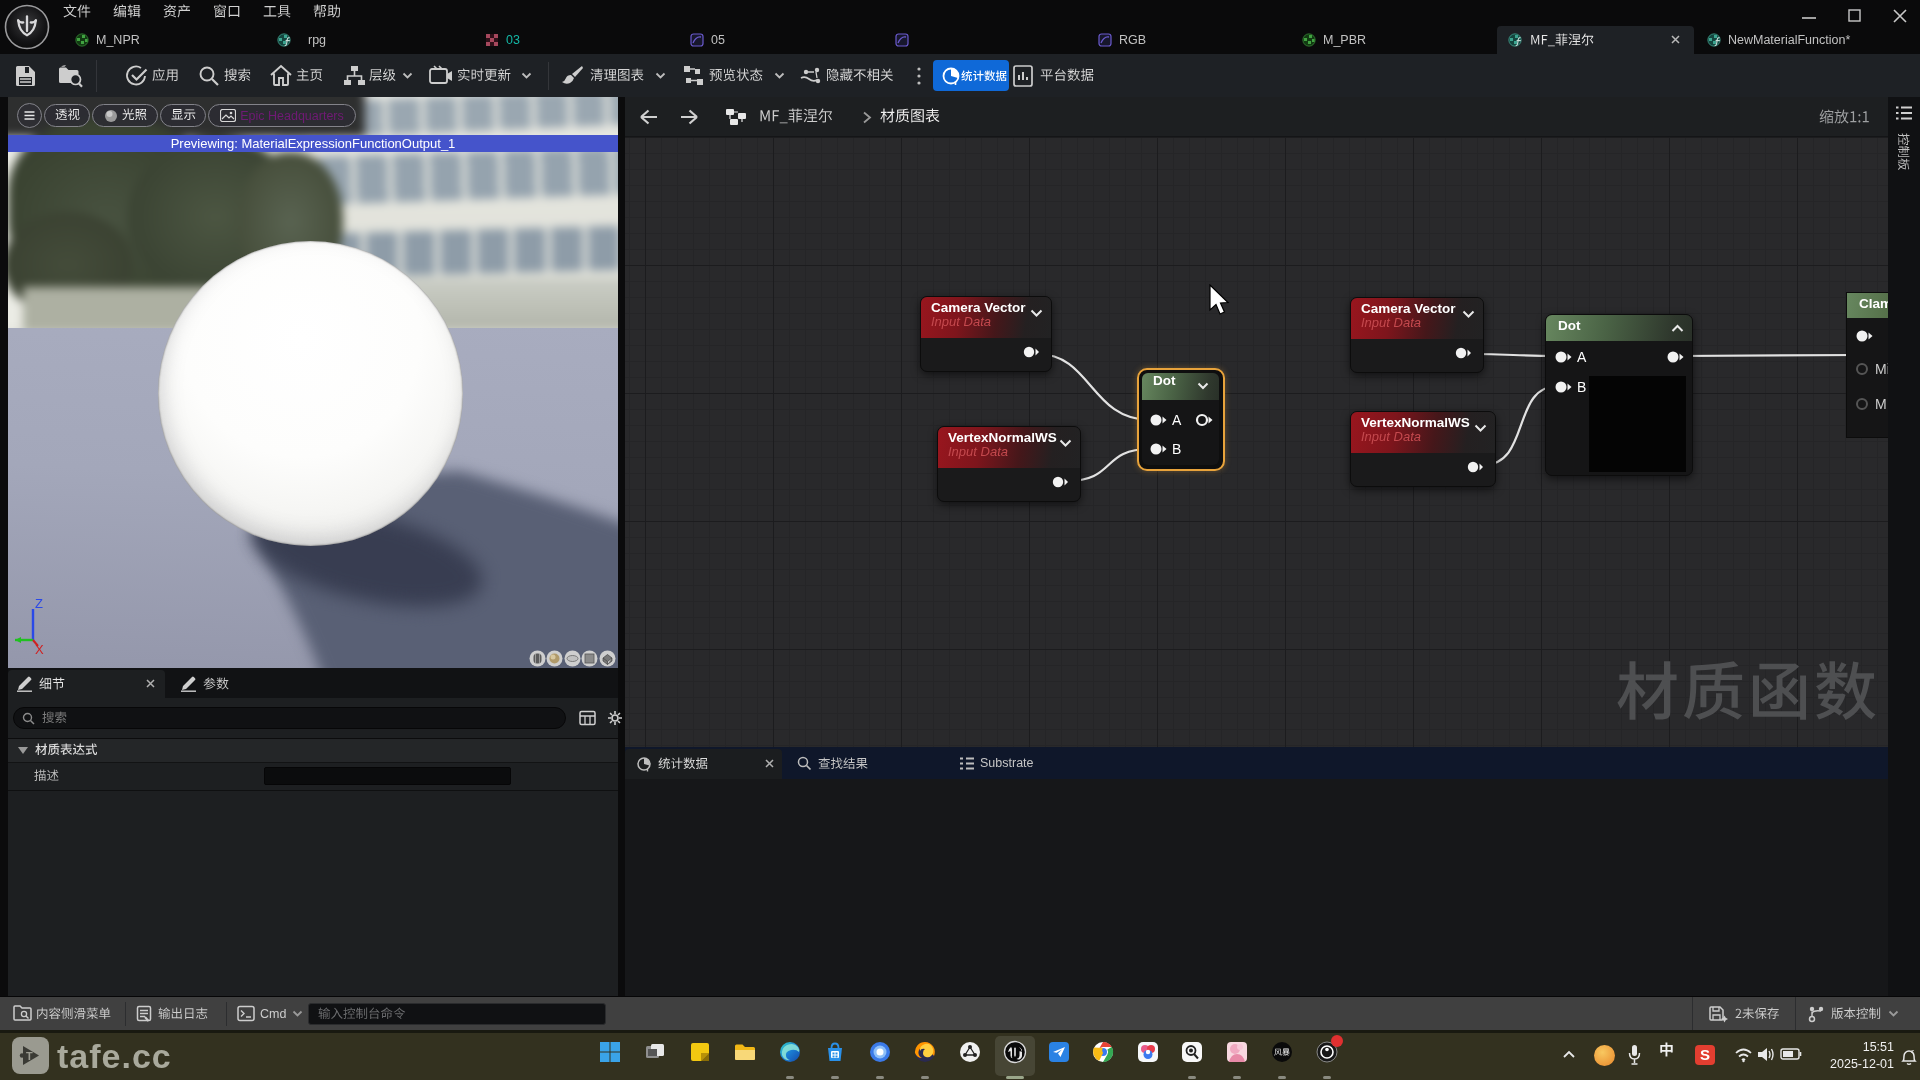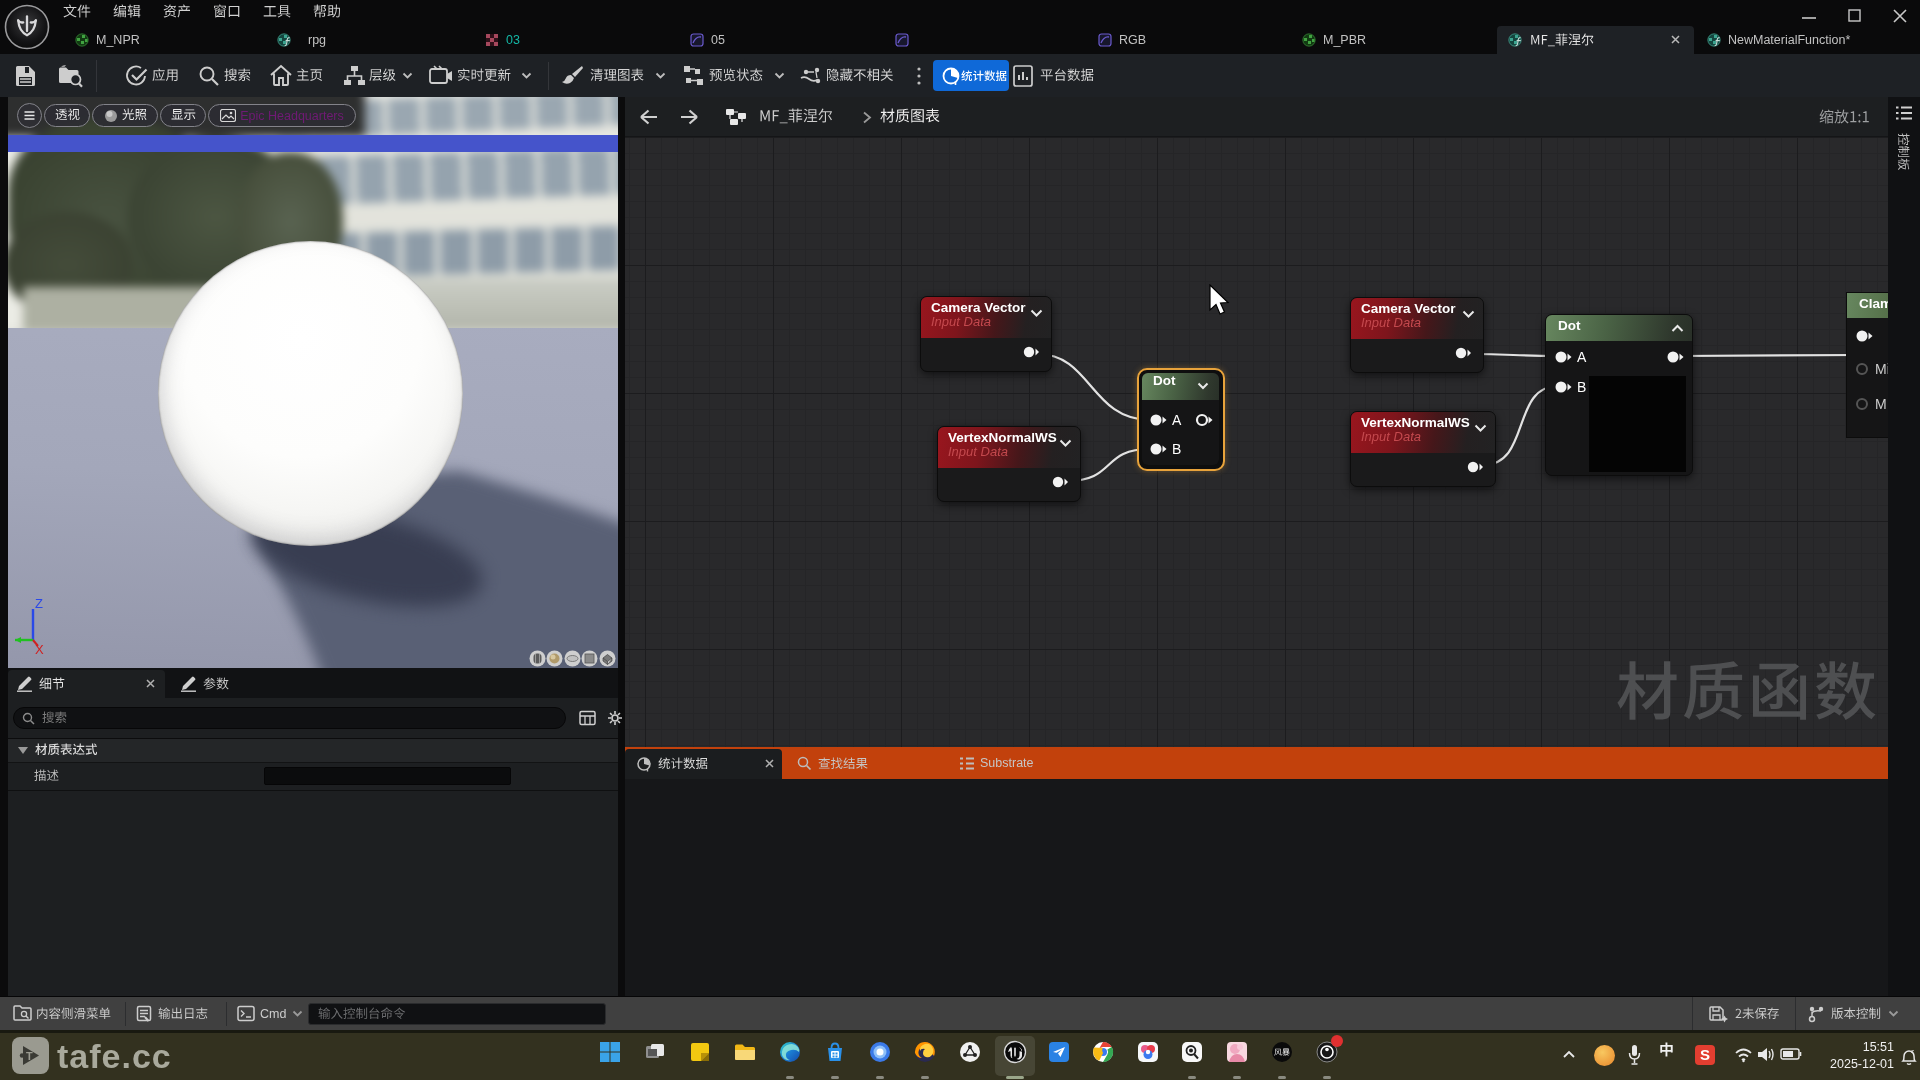--- a/index.html
+++ b/index.html
@@ -274,20 +274,21 @@
       </div>
 <div class="abs row" style="left:200px;top:7px;width:148px;height:23px;border-radius:12px;background:rgba(44,44,50,.85);border:1px solid #83838a;justify-content:center;gap:4px;">
         <svg width="16" height="13" viewBox="0 0 16 13">
           <rect x="0.5" y="0.5" width="15" height="12" rx="2" fill="none" stroke="#d8d8d8" stroke-width="1.2"></rect>
           <path d="M2 10 l4-4 3 3 2-2 3 3" stroke="#d8d8d8" stroke-width="1.2" fill="none"></path>
           <circle cx="11" cy="4" r="1.3" fill="#d8d8d8"></circle>
         </svg>
         <span style="font-size:12.5px;color:#701a75;">Epic Headquarters</span>
       </div>
 <div class="abs" style="left:0;top:38px;width:610px;height:17px;background:#4554cb;"></div>
+<div class="abs" style="left:0;top:39px;width:610px;text-align:center;font-size:13px;color:#fff;">Previewing: MaterialExpressionFunctionOutput_1</div>
 <svg class="abs" style="left:0px;top:500px;" width="60" height="65" viewBox="0 0 60 65">
 <path d="M25 12 V43" stroke="#2a49e8" stroke-width="2.4"></path>
 <text x="27" y="11" fill="#2a49e8" font-size="13" font-family="Liberation Sans">Z</text>
 <path d="M25 43 H7" stroke="#20c020" stroke-width="2.4"></path>
         <path d="M7 43 l6-3 v6z" fill="#20c020"></path>
 <text x="27" y="57" fill="#d02020" font-size="13" font-family="Liberation Sans">X</text>
 <path d="M25 43 l5 6" stroke="#d02020" stroke-width="2"></path>
 </svg>
 <svg class="abs" style="left:520.5px;top:553px;" width="17" height="17" viewBox="0 0 17 17">
         <circle cx="8.5" cy="8.5" r="8" fill="#cfcfcf"></circle>
@@ -513,21 +514,21 @@
     </svg>
 <div class="abs" style="left:1888px;top:97px;width:32px;height:899px;background:#101113;">
 <svg class="abs" style="left:7px;top:8px;" width="18" height="16" viewBox="0 0 18 16">
 <path d="M6 2.5 h11 M6 8 h11 M6 13.5 h11" stroke="#cfcfcf" stroke-width="1.8"></path>
 <path d="M1 2.5 h2.5 M1 8 h2.5 M1 13.5 h2.5" stroke="#cfcfcf" stroke-width="1.8"></path>
       </svg>
 <svg width="38" height="16" viewBox="0 0 38 16" style="position:absolute;left:7px;top:36px;transform:rotate(90deg);transform-origin:top left;position:absolute;left:22px;top:36px;">
         <path fill="#c0c0c0" d="M8.7 4.1C9.5 4.8 10.5 5.8 11.1 6.4L11.7 5.8C11.1 5.2 10.1 4.2 9.3 3.6ZM7.0 3.6C6.4 4.4 5.5 5.2 4.6 5.8C4.8 6.0 5.1 6.3 5.2 6.5C6.1 5.9 7.2 4.9 7.8 3.9ZM2.1 0.5V2.9H0.5V3.8H2.1V6.8C1.4 7.0 0.9 7.2 0.4 7.3L0.6 8.3L2.1 7.7V10.8C2.1 11.0 2.0 11.0 1.8 11.0C1.7 11.0 1.2 11.0 0.7 11.0C0.8 11.3 0.9 11.7 0.9 11.9C1.7 11.9 2.2 11.9 2.5 11.7C2.8 11.6 2.9 11.3 2.9 10.8V7.4L4.3 6.9L4.1 6.1L2.9 6.5V3.8H4.2V2.9H2.9V0.5ZM4.2 10.8V11.6H12.1V10.8H8.6V7.6H11.2V6.8H5.2V7.6H7.7V10.8ZM7.4 0.7C7.5 1.1 7.7 1.6 7.9 2.0H4.6V4.2H5.4V2.8H11.0V4.1H11.9V2.0H8.9C8.8 1.6 8.5 1.0 8.2 0.5Z M21.0 1.7V8.6H21.8V1.7ZM23.2 0.6V10.7C23.2 10.9 23.1 11.0 22.9 11.0C22.7 11.0 22.0 11.0 21.2 11.0C21.4 11.2 21.5 11.7 21.6 11.9C22.5 11.9 23.2 11.9 23.6 11.8C24.0 11.6 24.1 11.3 24.1 10.7V0.6ZM14.3 0.8C14.0 2.0 13.6 3.3 13.0 4.1C13.2 4.2 13.7 4.3 13.8 4.4C14.1 4.1 14.3 3.6 14.5 3.2H16.1V4.5H13.1V5.3H16.1V6.6H13.6V11.0H14.5V7.5H16.1V12.0H17.0V7.5H18.8V10.0C18.8 10.2 18.7 10.2 18.6 10.2C18.4 10.2 18.0 10.2 17.5 10.2C17.6 10.4 17.7 10.8 17.8 11.0C18.4 11.0 18.9 11.0 19.2 10.9C19.5 10.7 19.6 10.5 19.6 10.1V6.6H17.0V5.3H20.1V4.5H17.0V3.2H19.6V2.3H17.0V0.5H16.1V2.3H14.8C14.9 1.9 15.1 1.4 15.2 1.0Z M27.5 0.5V2.9H25.7V3.8H27.4C27.0 5.5 26.2 7.5 25.4 8.5C25.6 8.8 25.8 9.2 25.9 9.4C26.5 8.6 27.0 7.2 27.5 5.7V12.0H28.3V5.3C28.7 5.9 29.1 6.7 29.2 7.1L29.8 6.4C29.6 6.0 28.6 4.6 28.3 4.2V3.8H29.8V2.9H28.3V0.5ZM36.0 0.7C34.7 1.3 32.3 1.6 30.4 1.7V4.7C30.4 6.7 30.2 9.5 28.8 11.5C29.0 11.6 29.4 11.9 29.6 12.0C31.0 10.1 31.2 7.1 31.3 5.0H31.6C32.0 6.6 32.5 8.0 33.3 9.2C32.5 10.1 31.6 10.8 30.5 11.2C30.7 11.4 30.9 11.8 31.1 12.0C32.1 11.5 33.0 10.8 33.9 10.0C34.5 10.9 35.4 11.6 36.4 12.0C36.6 11.8 36.9 11.4 37.1 11.2C36.0 10.8 35.2 10.1 34.5 9.2C35.4 8.0 36.0 6.4 36.4 4.3L35.8 4.2L35.6 4.2H31.3V2.4C33.1 2.3 35.3 2.0 36.6 1.5ZM35.3 5.0C35.0 6.4 34.5 7.5 33.9 8.4C33.3 7.5 32.8 6.3 32.5 5.0Z"></path>
       </svg>
 </div>
-<div class="abs" style="left:625px;top:747px;width:1263px;height:32px;background:#c2410c;">
+<div class="abs" style="left:625px;top:747px;width:1263px;height:32px;background:#0f172a;">
 <div class="abs" style="left:0;top:2px;width:157px;height:30px;background:#1b1d1f;border-radius:4px 4px 0 0;"></div>
 <svg class="abs" style="left:11px;top:9px;" width="16" height="16" viewBox="0 0 16 16">
 <circle cx="8" cy="8" r="6" fill="none" stroke="#bdbdbd" stroke-width="1.5"></circle>
 <path d="M8 8 L8 2 A6 6 0 0 1 13.5 9.5z" fill="#bdbdbd"></path>
         <path d="M11.5 13 v2.5" stroke="#bdbdbd" stroke-width="1.4"></path>
       </svg>
 <svg width="50" height="16" viewBox="0 0 50 16" style="position:absolute;left:33px;top:10px;">
         <path fill="#dcdcdc" d="M8.7 6.6V10.6C8.7 11.5 8.9 11.8 9.8 11.8C10.0 11.8 10.7 11.8 10.9 11.8C11.7 11.8 11.9 11.3 12.0 9.6C11.7 9.5 11.4 9.4 11.2 9.2C11.1 10.7 11.1 10.9 10.8 10.9C10.7 10.9 10.1 10.9 10.0 10.9C9.7 10.9 9.7 10.9 9.7 10.6V6.6ZM6.4 6.6C6.3 9.1 6.0 10.4 4.0 11.2C4.2 11.4 4.4 11.7 4.5 12.0C6.8 11.0 7.2 9.4 7.3 6.6ZM0.5 10.3 0.7 11.3C1.9 10.9 3.3 10.4 4.7 10.0L4.6 9.2C3.1 9.6 1.5 10.1 0.5 10.3ZM7.4 0.7C7.7 1.2 8.0 1.9 8.1 2.3H5.1V3.2H7.3C6.8 3.9 5.9 5.1 5.6 5.4C5.4 5.6 5.1 5.7 4.8 5.7C4.9 5.9 5.1 6.4 5.2 6.6C5.5 6.5 6.0 6.4 10.6 6.0C10.8 6.3 11.0 6.7 11.1 6.9L11.9 6.5C11.5 5.8 10.7 4.6 10.0 3.7L9.3 4.1C9.5 4.4 9.8 4.9 10.1 5.3L6.7 5.6C7.2 4.9 7.9 3.9 8.5 3.2H11.9V2.3H8.2L9.1 2.1C8.9 1.7 8.6 1.0 8.3 0.5ZM0.8 5.7C0.9 5.6 1.2 5.6 2.7 5.3C2.2 6.1 1.7 6.8 1.5 7.0C1.1 7.4 0.8 7.8 0.5 7.8C0.6 8.1 0.8 8.5 0.8 8.7C1.1 8.6 1.5 8.4 4.6 7.8C4.6 7.5 4.6 7.2 4.6 6.9L2.2 7.4C3.2 6.3 4.1 4.9 4.9 3.6L4.1 3.1C3.8 3.6 3.6 4.0 3.3 4.5L1.8 4.6C2.5 3.6 3.3 2.2 3.9 0.9L2.9 0.4C2.4 2.0 1.5 3.6 1.2 4.0C0.9 4.4 0.6 4.7 0.4 4.8C0.5 5.0 0.7 5.5 0.8 5.7Z M14.2 1.3C14.9 1.9 15.8 2.8 16.2 3.3L16.8 2.6C16.4 2.1 15.5 1.3 14.8 0.7ZM13.1 4.4V5.3H15.1V9.8C15.1 10.4 14.7 10.8 14.4 10.9C14.6 11.1 14.9 11.5 14.9 11.8C15.2 11.5 15.5 11.2 17.9 9.6C17.8 9.4 17.6 9.0 17.6 8.7L16.0 9.8V4.4ZM20.3 0.5V4.6H17.1V5.6H20.3V12.0H21.3V5.6H24.5V4.6H21.3V0.5Z M30.5 0.7C30.3 1.2 29.9 2.0 29.6 2.4L30.2 2.7C30.5 2.3 31.0 1.7 31.3 1.1ZM26.1 1.1C26.4 1.6 26.8 2.3 26.9 2.7L27.6 2.4C27.5 2.0 27.1 1.3 26.8 0.8ZM30.1 7.8C29.8 8.4 29.4 8.9 29.0 9.4C28.5 9.2 28.0 8.9 27.5 8.8C27.7 8.4 27.9 8.1 28.1 7.8ZM26.4 9.1C27.0 9.3 27.7 9.6 28.3 10.0C27.5 10.5 26.5 10.9 25.5 11.2C25.7 11.3 25.9 11.7 26.0 11.9C27.1 11.6 28.2 11.1 29.1 10.4C29.5 10.6 29.9 10.9 30.1 11.1L30.8 10.5C30.5 10.3 30.1 10.0 29.7 9.8C30.4 9.1 30.9 8.2 31.2 7.1L30.7 6.9L30.5 7.0H28.5L28.8 6.3L27.9 6.2C27.8 6.4 27.7 6.7 27.6 7.0H25.9V7.8H27.2C26.9 8.2 26.6 8.7 26.4 9.1ZM28.2 0.5V2.8H25.6V3.6H27.9C27.3 4.4 26.4 5.2 25.5 5.6C25.7 5.7 25.9 6.1 26.0 6.3C26.8 5.9 27.6 5.2 28.2 4.4V5.9H29.1V4.2C29.7 4.7 30.4 5.3 30.8 5.6L31.3 4.9C31.0 4.7 29.9 4.0 29.3 3.6H31.6V2.8H29.1V0.5ZM32.9 0.6C32.5 2.8 32.0 4.9 31.0 6.2C31.2 6.3 31.6 6.6 31.7 6.8C32.0 6.3 32.3 5.8 32.6 5.2C32.9 6.4 33.2 7.5 33.7 8.5C33.0 9.7 32.0 10.6 30.6 11.3C30.8 11.5 31.1 11.8 31.2 12.0C32.4 11.3 33.4 10.5 34.1 9.4C34.8 10.4 35.5 11.3 36.5 11.9C36.7 11.7 36.9 11.3 37.1 11.2C36.1 10.6 35.3 9.7 34.6 8.5C35.3 7.2 35.7 5.7 36.0 3.8H36.9V2.9H33.3C33.5 2.2 33.6 1.5 33.7 0.7ZM35.1 3.8C34.9 5.2 34.6 6.5 34.2 7.5C33.7 6.4 33.3 5.1 33.1 3.8Z M43.5 8.0V12.0H44.4V11.5H48.2V12.0H49.1V8.0H46.7V6.5H49.5V5.7H46.7V4.3H49.0V1.0H42.4V4.8C42.4 6.8 42.3 9.5 41.0 11.5C41.2 11.6 41.6 11.8 41.8 12.0C42.8 10.5 43.2 8.3 43.3 6.5H45.8V8.0ZM43.4 1.9H48.1V3.5H43.4ZM43.4 4.3H45.8V5.7H43.3L43.4 4.8ZM44.4 10.7V8.8H48.2V10.7ZM39.6 0.5V3.0H38.0V3.9H39.6V6.6C38.9 6.8 38.3 7.0 37.9 7.1L38.1 8.1L39.6 7.6V10.8C39.6 11.0 39.5 11.1 39.4 11.1C39.2 11.1 38.7 11.1 38.2 11.1C38.3 11.3 38.4 11.7 38.5 11.9C39.2 11.9 39.7 11.9 40.0 11.7C40.4 11.6 40.5 11.3 40.5 10.8V7.3L41.9 6.8L41.8 6.0L40.5 6.4V3.9H41.9V3.0H40.5V0.5Z"></path>
       </svg>
 <svg class="abs" style="left:140px;top:12px;" width="9" height="9" viewBox="0 0 9 9">

